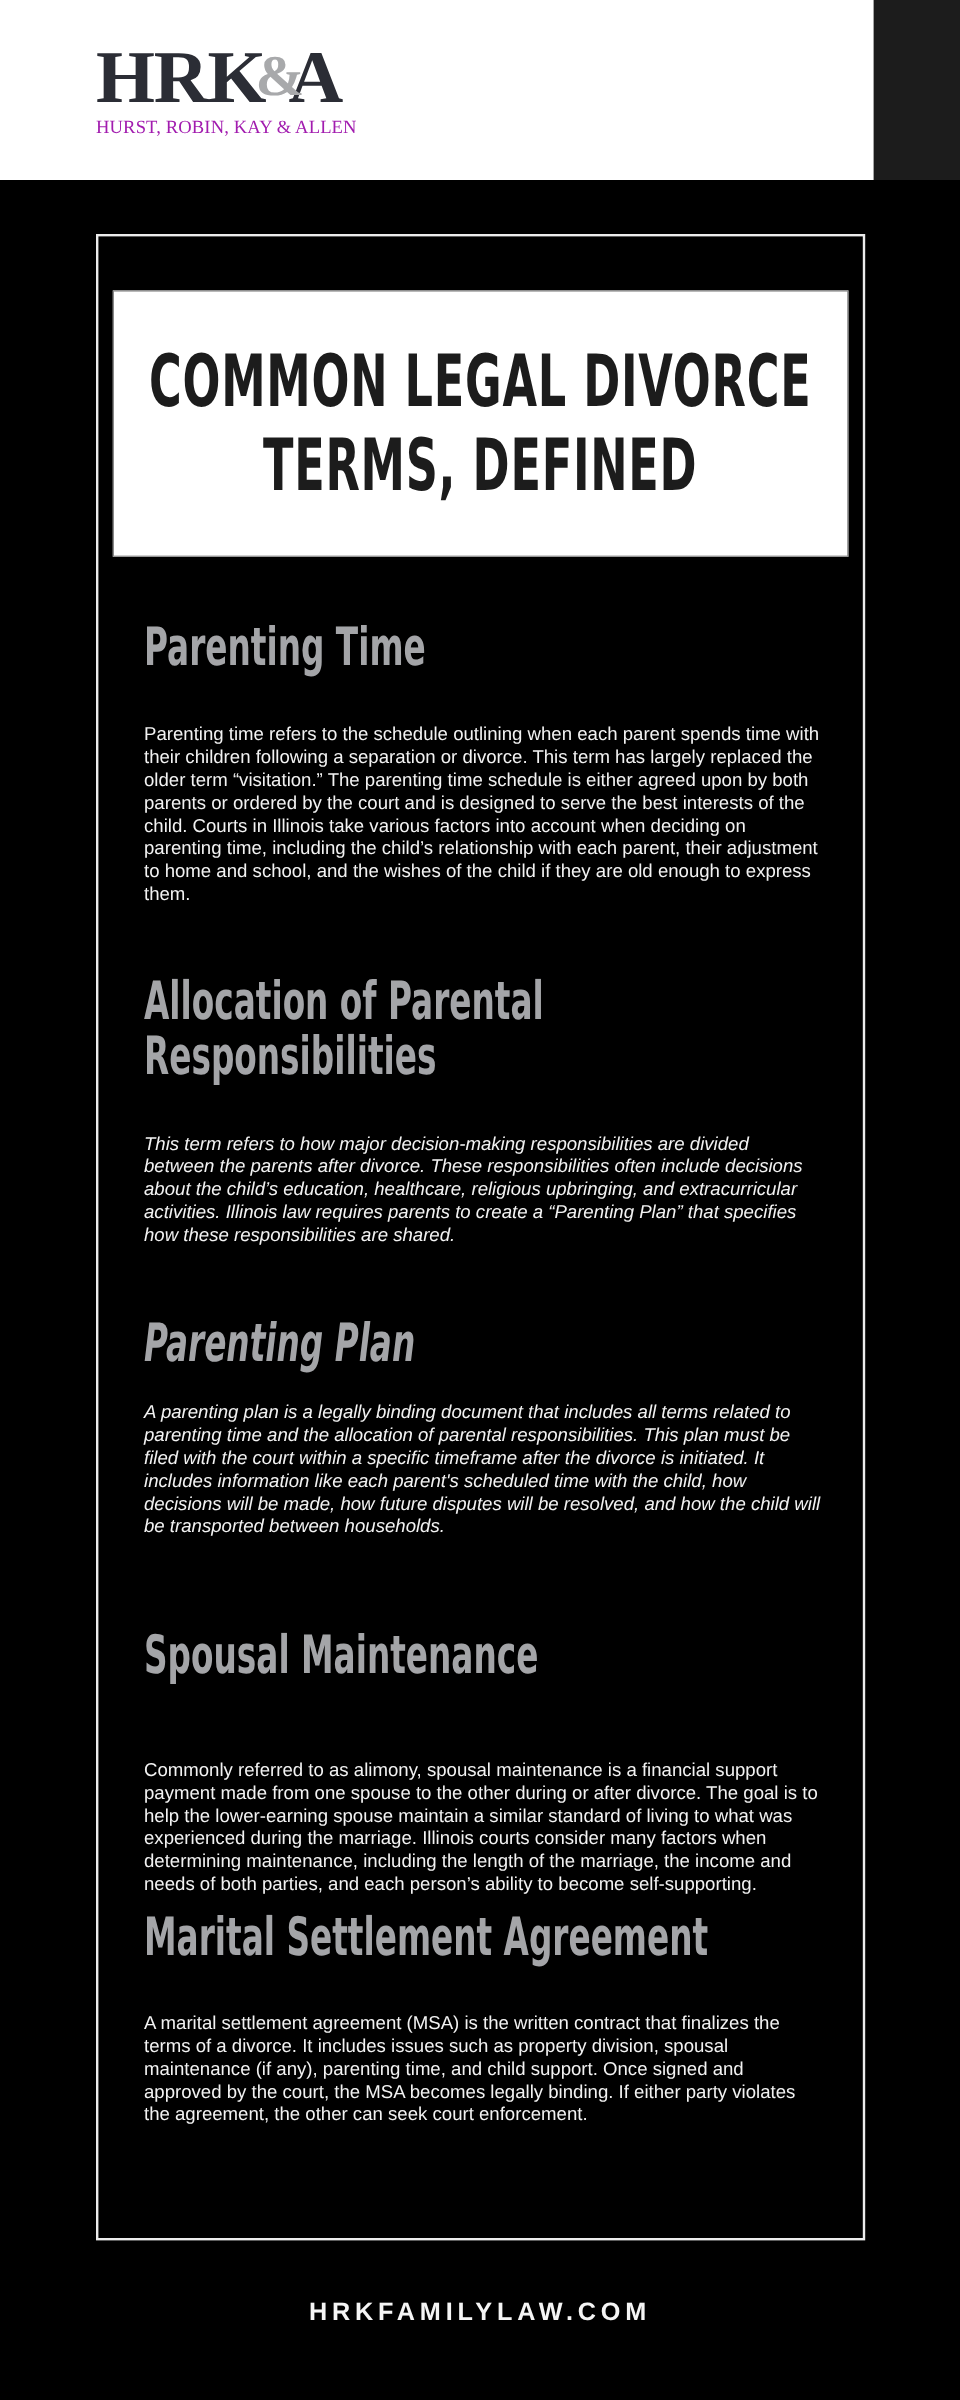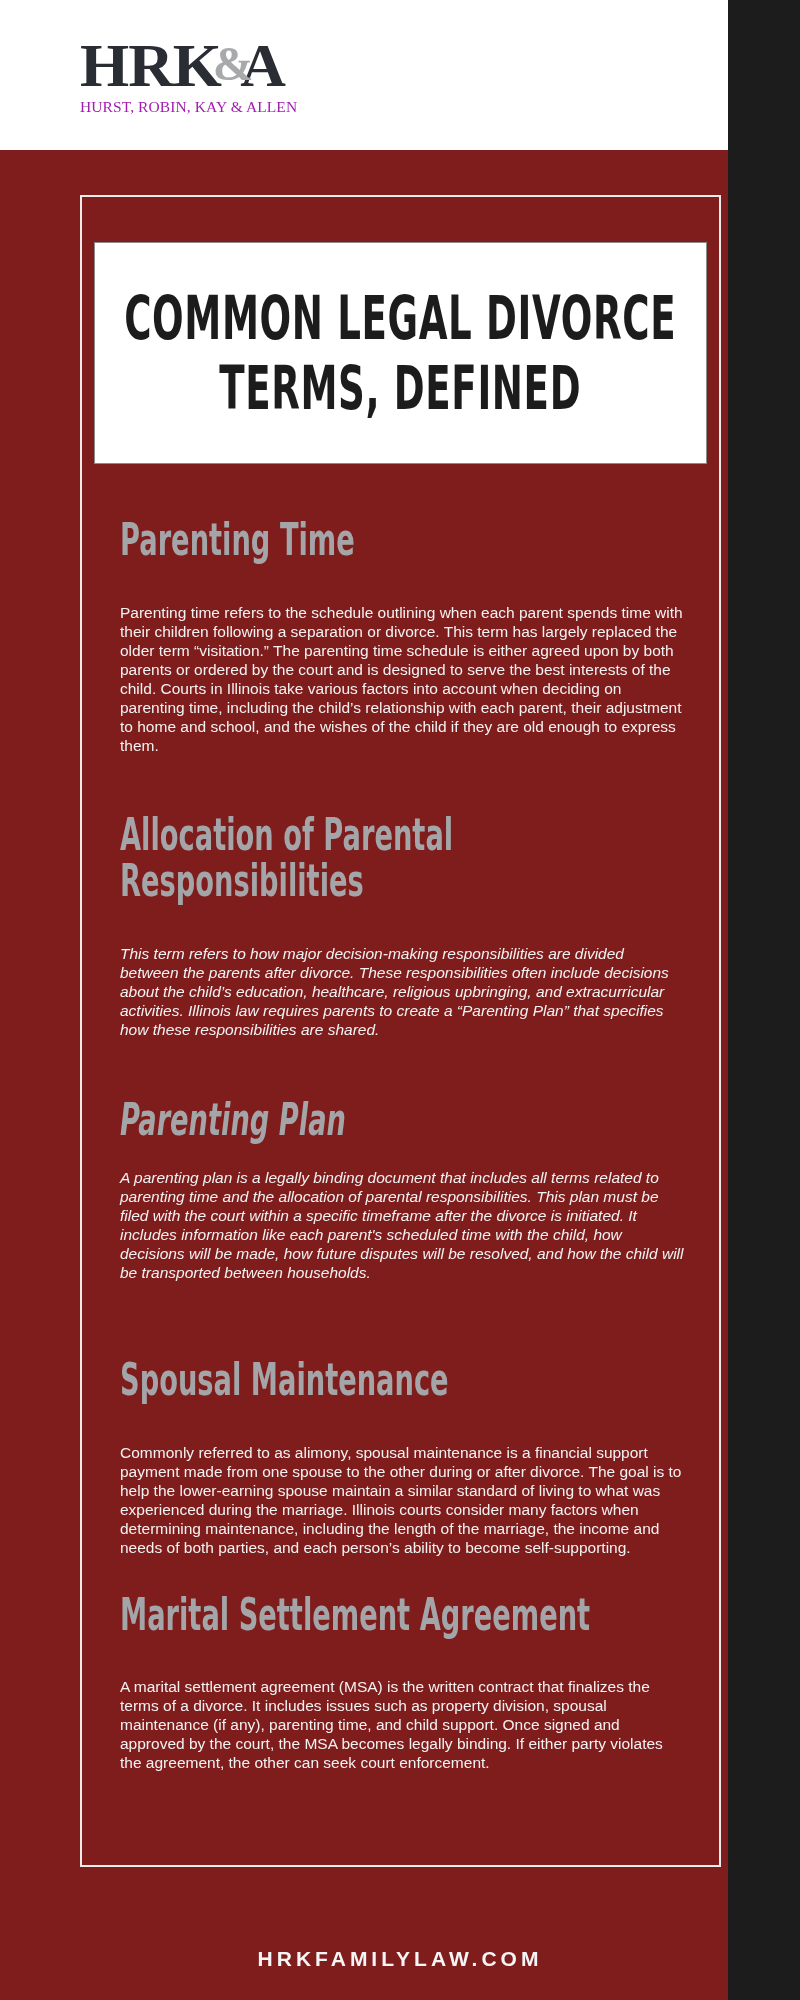--- a/index.html
+++ b/index.html
@@ -31,21 +31,21 @@
     }
     .logo-sub {
       font-family: "Liberation Serif", serif;
       font-size: 15.5px;
       color: #a21caf;
       margin-top: 1px;
       letter-spacing: 0.1px;
       white-space: nowrap;
     }
 
-    .dark { background: #7f1d1d; width: 728px; height: 1850px; position: relative; }
+    .dark { background: #000000; width: 800px; height: 1850px; position: relative; }
 
     .frame {
       position: absolute; left: 80px; top: 45px;
       width: 641px; height: 1672px;
       border: 2px solid #ececec;
     }
     .title-box {
       position: absolute; left: 12px; top: 45px;
       width: 613px; height: 222px;
       background: #ffffff;
@@ -82,33 +82,32 @@
       color: #f2f2f2;
       width: 565px;
     }
     .sec-1 { position: absolute; top: 0; }
     .sec-1 .term-body { margin-top: 40px; }
     .sec-2 { position: absolute; top: 295px; }
     .sec-2 .term-body { margin-top: 40px; font-style: italic; }
     .sec-3 { position: absolute; top: 580px; font-style: italic; }
     .sec-3 .term-body { margin-top: 25px; }
     .sec-4 { position: absolute; top: 840px; }
-    .sec-4 .term-body { margin-top: 40px; }
+    .sec-4 .term-body { margin-top: 63px; }
     .sec-5 { position: absolute; top: 1075px; }
     .sec-5 .term-body { margin-top: 39px; }
 
     .footer-url {
       position: absolute; left: 0; top: 1765px; width: 800px;
       text-align: center;
       font-family: "Liberation Sans", sans-serif;
       font-weight: bold;
       font-size: 21px;
       letter-spacing: 4px;
       color: #f5f5f5;
-      margin-top: 32px;
     }
   </style>
 </head>
 <body>
 
 <div class="header">
   <div class="logo">
     <div class="logo-mark"><span>HRK</span><span class="amp">&amp;</span><span>A</span></div>
     <div class="logo-sub">HURST, ROBIN, KAY &amp; ALLEN</div>
   </div>

